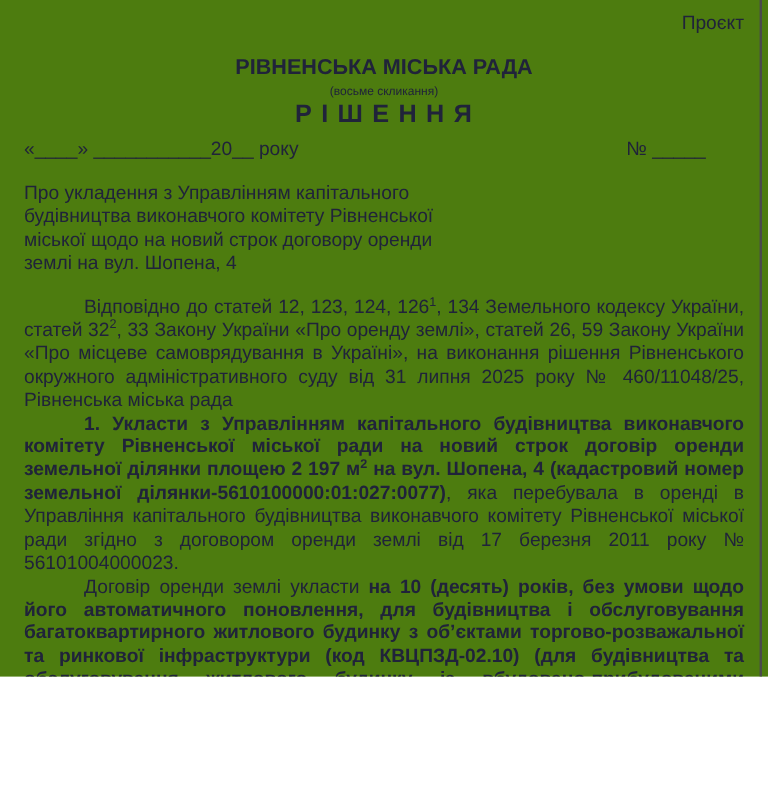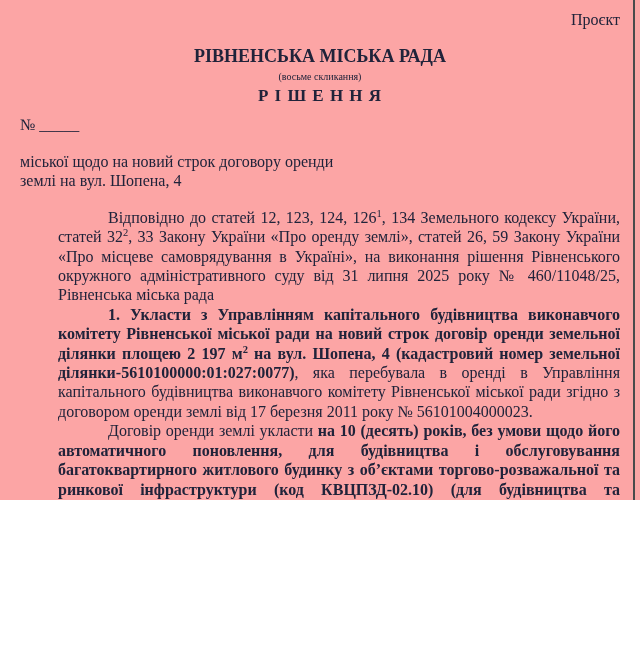--- a/index.html
+++ b/index.html
@@ -1,22 +1,22 @@
 <!DOCTYPE html>
 <html><head>
 <meta charset="utf-8">
 <style>
   html, body { margin: 0; padding: 0; background: #ffffff; }
   .page {
     position: relative;
     width: 640px;
-    height: 500px;
-    background: #fca5a5;
+    height: 564px;
+    background: #4d7c0f;
     overflow: hidden;
-    font-family: Liberation Serif, serif;
+    font-family: Liberation Sans, sans-serif;
     font-size: 16px;
     color: var(--text, #20233a);
   }
   .page-edge {
     position: absolute;
     top: 0; bottom: 0;
     right: 5px;
     width: 2px;
     background: var(--edge, #4a4a4a);
   }
@@ -29,34 +29,34 @@
     text-align: center;
     font-weight: bold;
     font-size: 18px;
     line-height: 21px;
     margin-top: 17px;
   }
   .conv { text-align: center; font-size: 10px; line-height: 19px; }
   .doctype {
     text-align: center;
     font-weight: bold;
-    font-size: 17px;
+    font-size: 21px;
     line-height: 20px;
     letter-spacing: 1px;
   }
   .date-row {
     display: flex;
     justify-content: space-between;
     margin-top: 9px;
     line-height: 19px;
   }
   .date-row .num { margin-right: 32px; }
   .subject { margin-top: 18px; line-height: 19.4px; }
   .subject div { white-space: nowrap; }
-  .body-block { margin-top: 17px; margin-left: 38px; }
+  .body-block { margin-top: 17px; }
   p.para {
     margin: 0;
     text-align: justify;
     text-indent: 50px;
     line-height: 19.4px;
   }
   .resolved { font-weight: bold; line-height: 19.4px; }
   .b { font-weight: bold; }
   sup {
     font-size: 10.5px;
@@ -70,24 +70,27 @@
 <div class="page" style="--text: #20233a; --edge: #4a4a4a;">
   <div class="content">
 
     <div class="project">Проєкт</div>
 
     <div class="org">РІВНЕНСЬКА МІСЬКА РАДА</div>
     <div class="conv">(восьме скликання)</div>
     <div class="doctype">Р І Ш Е Н Н Я</div>
 
     <div class="date-row">
+      <span>«____» ___________20__ року</span>
       <span class="num">№ _____</span>
     </div>
 
     <div class="subject">
+      <div>Про укладення з Управлінням капітального</div>
+      <div>будівництва виконавчого комітету Рівненської</div>
       <div>міської щодо на новий строк договору оренди</div>
       <div>землі на вул. Шопена, 4</div>
     </div>
 
     <div class="body-block">
       <p class="para"><span>Відповідно до статей 12, 123, 124, 126</span><sup>1</sup><span>, 134 Земельного кодексу України, статей 32</span><sup>2</sup><span>, 33 Закону України «Про оренду землі», статей 26, 59 Закону України «Про місцеве самоврядування в Україні», на виконання рішення Рівненського окружного адміністративного суду від 31 липня 2025 року № 460/11048/25, Рівненська міська рада</span></p>
       <p class="para"><span class="b">1. Укласти з Управлінням капітального будівництва виконавчого комітету Рівненської міської ради на новий строк договір оренди земельної ділянки площею 2 197 м</span><sup class="b">2</sup><span class="b"> на вул. Шопена, 4 (кадастровий номер земельної ділянки-5610100000:01:027:0077)</span><span>, яка перебувала в оренді в Управління капітального будівництва виконавчого комітету Рівненської міської ради згідно з договором оренди землі від 17 березня 2011 року № 56101004000023.</span></p>
       <p class="para"><span>Договір оренди землі укласти </span><span class="b">на 10 (десять) років, без умови щодо його автоматичного поновлення, для будівництва і обслуговування багатоквартирного житлового будинку з об’єктами торгово-розважальної та ринкової інфраструктури (код КВЦПЗД-02.10) (для будівництва та обслуговування житлового будинку із вбудовано-прибудованими приміщеннями обласної наукової медичної бібліотеки та службовими приміщеннями Приватної фірми «Сурма» із правом укладання договору суборенди).</span></p>
     </div>
 

